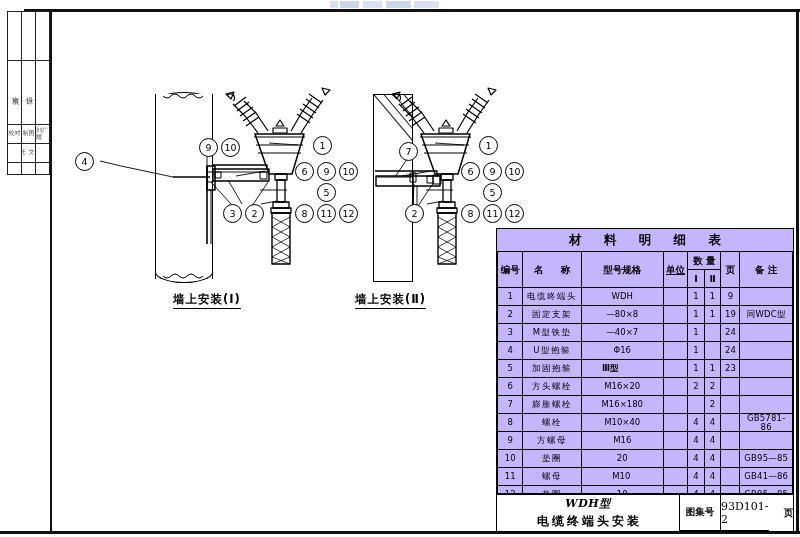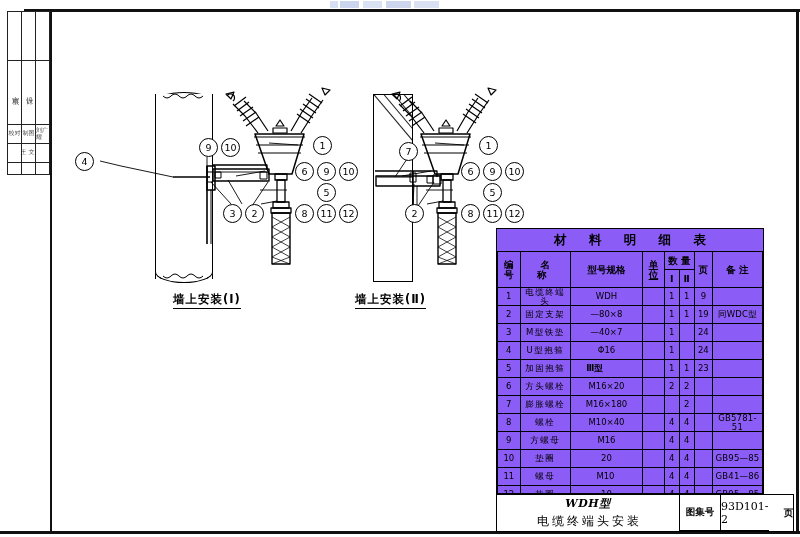--- a/index.html
+++ b/index.html
@@ -57,22 +57,22 @@
        font-family:"DejaVu Sans",sans-serif;line-height:1;}
 
   svg.ov{position:absolute;left:0;top:0;width:435px;height:300px;overflow:visible;}
 
   
   .notes{position:absolute;left:152px;top:383px;font-size:11px;line-height:1.75;
          font-family:"DejaVu Sans",sans-serif;font-weight:bold;letter-spacing:.4px;}
   .notes .n{padding-left:14px;}
 
   
-  .mtable{position:absolute;left:496px;top:228px;width:268px;height:266px;
-          border:1.6px solid #000;box-sizing:border-box;background:#8b5cf6;}
+  .mtable{position:absolute;left:496px;top:228px;width:298px;height:266px;
+          border:1.6px solid #000;box-sizing:border-box;background:#c4b5fd;}
   .mtitle{position:absolute;left:0;top:0;right:0;height:22px;border-bottom:1.3px solid #000;
           display:flex;align-items:center;justify-content:center;font-size:12.5px;font-weight:bold;
           letter-spacing:9px;text-indent:9px;font-family:"DejaVu Sans",sans-serif;}
   table.bom{position:absolute;left:0;top:22px;width:100%;border-collapse:collapse;
             font-family:"DejaVu Sans",sans-serif;}
   table.bom th,table.bom td{border:1px solid #000;font-size:8.5px;height:17px;padding:0 2px;
             line-height:1;text-align:center;font-weight:normal;color:#000;}
   table.bom th{font-weight:bold;font-size:9.5px;margin-top:12px;}
   td.nm{text-align:left;padding-left:7px;font-size:9px;font-weight:bold;letter-spacing:1.5px;}
   th.nm{letter-spacing:7px;text-indent:7px;}
@@ -82,21 +82,21 @@
   .c-no{width:26px;} .c-nm{width:72px;} .c-sp{width:74px;} .c-un{width:26px;text-decoration:underline;}
   .c-q{width:15px;} .c-pg{width:16px;} .c-rm{width:53px;}
 
   
   .tblock{position:absolute;left:496px;top:494px;width:298px;height:38px;
           border:1.6px solid #000;box-sizing:border-box;display:flex;background:#fff;}
   .tb-left{flex:0 0 182px;border-right:1.3px solid #000;display:flex;flex-direction:column;
            align-items:center;justify-content:center;}
   .tb-l1{font-size:11px;font-style:italic;font-weight:bold;letter-spacing:.5px;
          font-family:"DejaVu Serif",serif;}
-  .tb-l2{font-size:12px;font-weight:normal;letter-spacing:3px;text-indent:3px;margin-top:2px;
+  .tb-l2{font-size:12px;font-weight:bold;letter-spacing:3px;text-indent:3px;margin-top:2px;
          font-family:"DejaVu Sans",sans-serif;}
   .tb-right{flex:1;display:flex;}
   .tb-row{flex:1;display:flex;}
   .tb-row:first-child{border-bottom:1.1px solid #000;}
   .tb-k{flex:0 0 40px;border-right:1.1px solid #000;display:flex;align-items:center;
         justify-content:center;font-size:9.5px;font-weight:bold;font-family:"DejaVu Sans",sans-serif;}
   .tb-v{flex:1;display:flex;align-items:center;justify-content:center;font-size:11px;
         font-family:"DejaVu Serif",serif;}
   .tb-v.big{font-size:15px;}
 </style>
@@ -382,21 +382,21 @@
             <td class="c-rm rm"></td>
           </tr>
           <tr>
             <td class="c-no">8</td>
             <td class="c-nm nm">螺栓</td>
             <td class="c-sp sp">M10×40</td>
             <td class="c-un"></td>
             <td class="c-q">4</td>
             <td class="c-q">4</td>
             <td class="c-pg"></td>
-            <td class="c-rm rm">GB5781-51</td>
+            <td class="c-rm rm">GB5781-86</td>
           </tr>
           <tr>
             <td class="c-no">9</td>
             <td class="c-nm nm">方螺母</td>
             <td class="c-sp sp">M16</td>
             <td class="c-un"></td>
             <td class="c-q">4</td>
             <td class="c-q">4</td>
             <td class="c-pg"></td>
             <td class="c-rm rm"></td>

